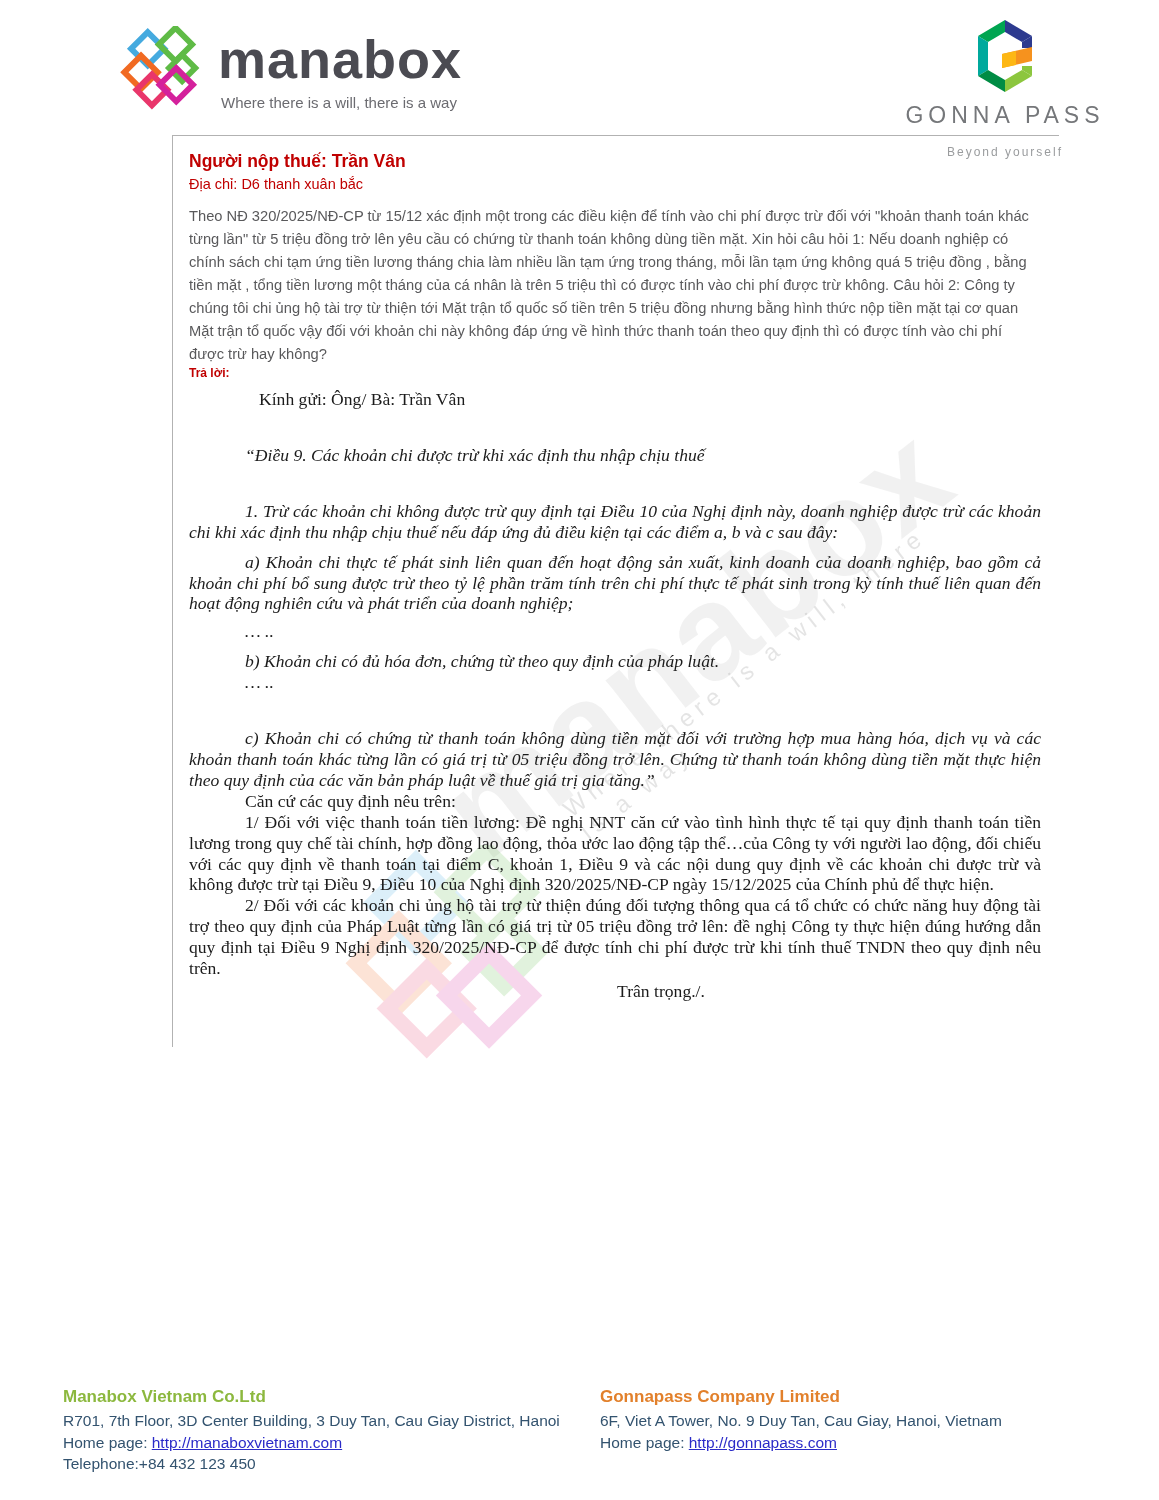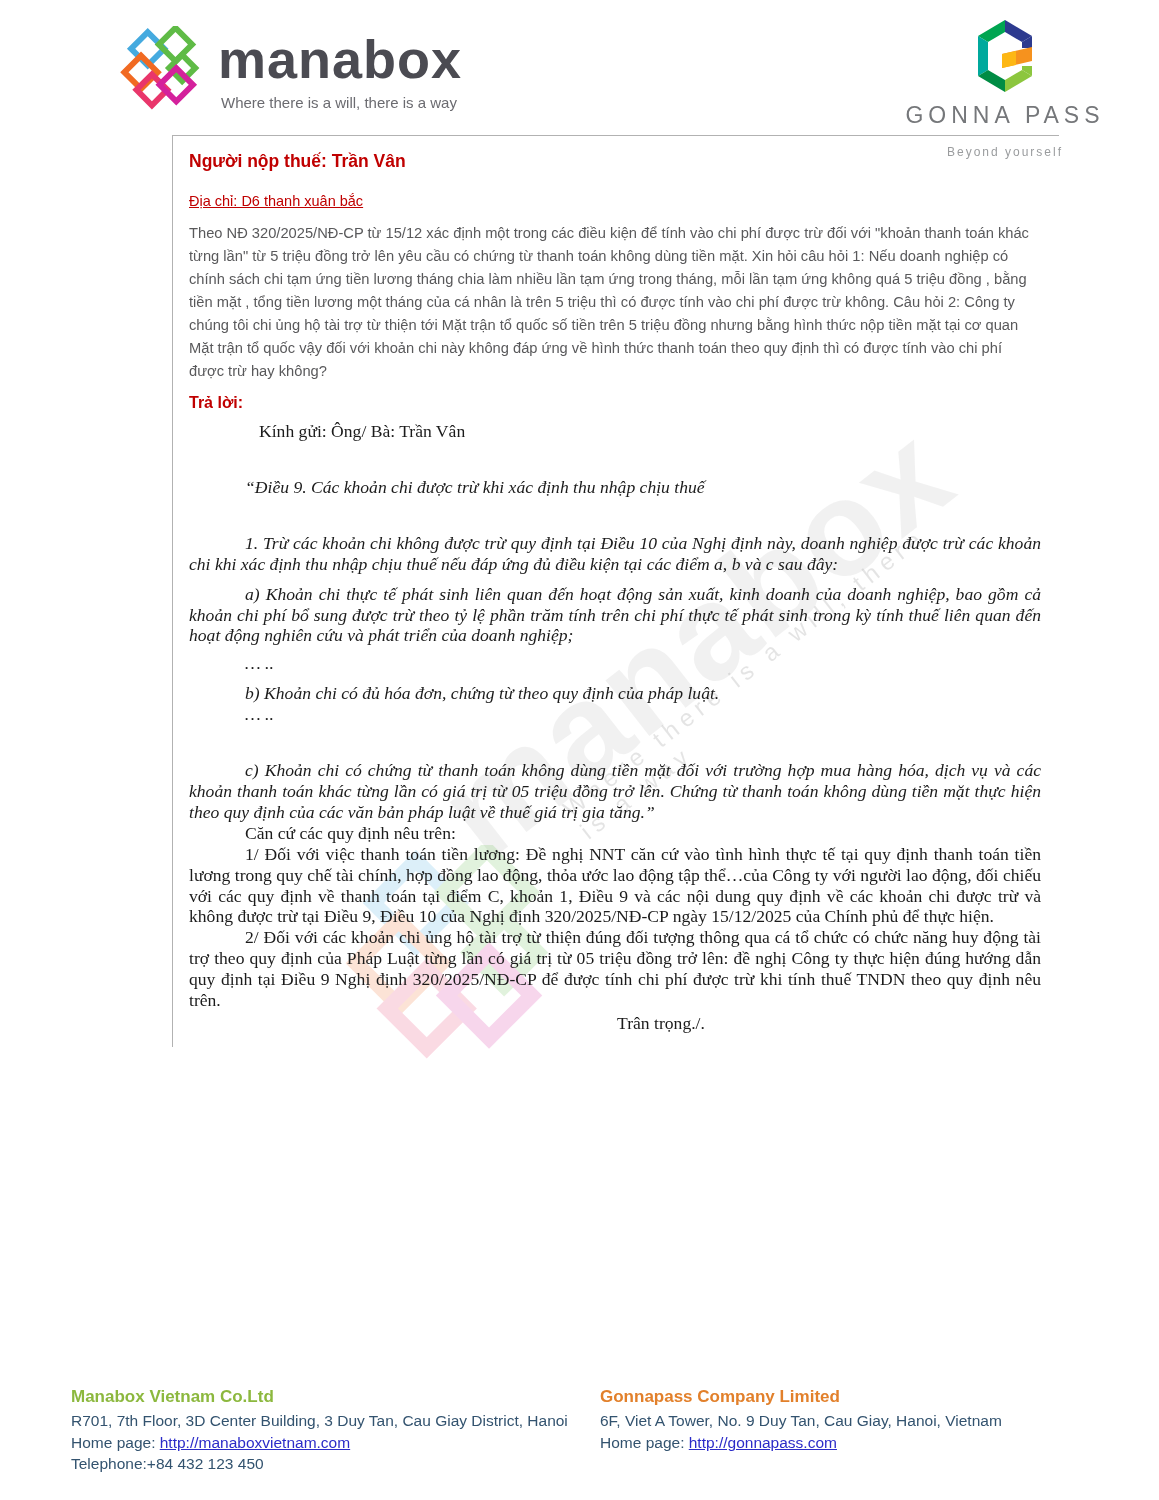--- a/index.html
+++ b/index.html
@@ -23,37 +23,37 @@
   .wm-tagline{position:absolute;left:575px;top:795px;width:470px;transform:rotate(-38deg);
            transform-origin:left center;font-size:24px;color:#8a8a8a;opacity:0.22;
            letter-spacing:6px;z-index:1;pointer-events:none;}
   .wm-flower{position:absolute;left:345px;top:845px;opacity:0.18;z-index:1;pointer-events:none;}
 
   
   .content-box{position:absolute;left:172px;top:135px;width:887px;height:912px;
                border-top:1px solid #b2b2b2;border-left:1px solid #b2b2b2;
                padding:15px 18px 0 16px;box-sizing:border-box;z-index:2;}
   .taxpayer-line{color:#c00000;font-weight:bold;font-size:17.5px;}
-  .address-line{color:#c00000;font-size:14.5px;margin-top:21px;text-decoration:underline;}
+  .address-line{color:#c00000;font-size:14.5px;margin-top:4px;}
   .question-text{color:#59595b;font-size:14.7px;line-height:23px;margin-top:13px;}
-  .answer-label{color:#c00000;font-weight:bold;font-size:16px;margin-top:11px;}
+  .answer-label{color:#c00000;font-weight:bold;font-size:12px;margin-top:0;}
 
   .letter{font-family:"Liberation Serif", serif;color:#1b1b1b;font-size:17.6px;
           line-height:20.9px;margin-top:9px;text-align:justify;}
   .letter p{margin:0;text-indent:56px;}
   .letter .greeting{text-indent:70px;text-align:left;}
   .letter .quote{font-style:italic;margin-top:35px;}
   .letter .gap{margin-top:9px;}
   .letter .dots{font-style:italic;margin-top:7px;text-align:left;}
   .letter .dots2{font-style:italic;text-align:left;}
   .letter .closing{text-indent:92px;text-align:center;margin-top:2px;}
 
   
   .footer-col{position:absolute;top:1386px;color:#33536f;font-size:15.5px;line-height:21.8px;z-index:2;}
-  .footer-left{left:71px;width:540px;}
+  .footer-left{left:63px;width:540px;}
   .footer-right{left:600px;width:500px;}
   .footer-company{font-weight:bold;font-size:17px;margin-bottom:2px;}
   .footer-company.green{color:#8cb83e;}
   .footer-company.orange{color:#e2802b;}
   .footer-link{color:#2b2bc8;text-decoration:underline;cursor:pointer;}
 </style>
 </head>
 <body>
 
 <div class="page">

